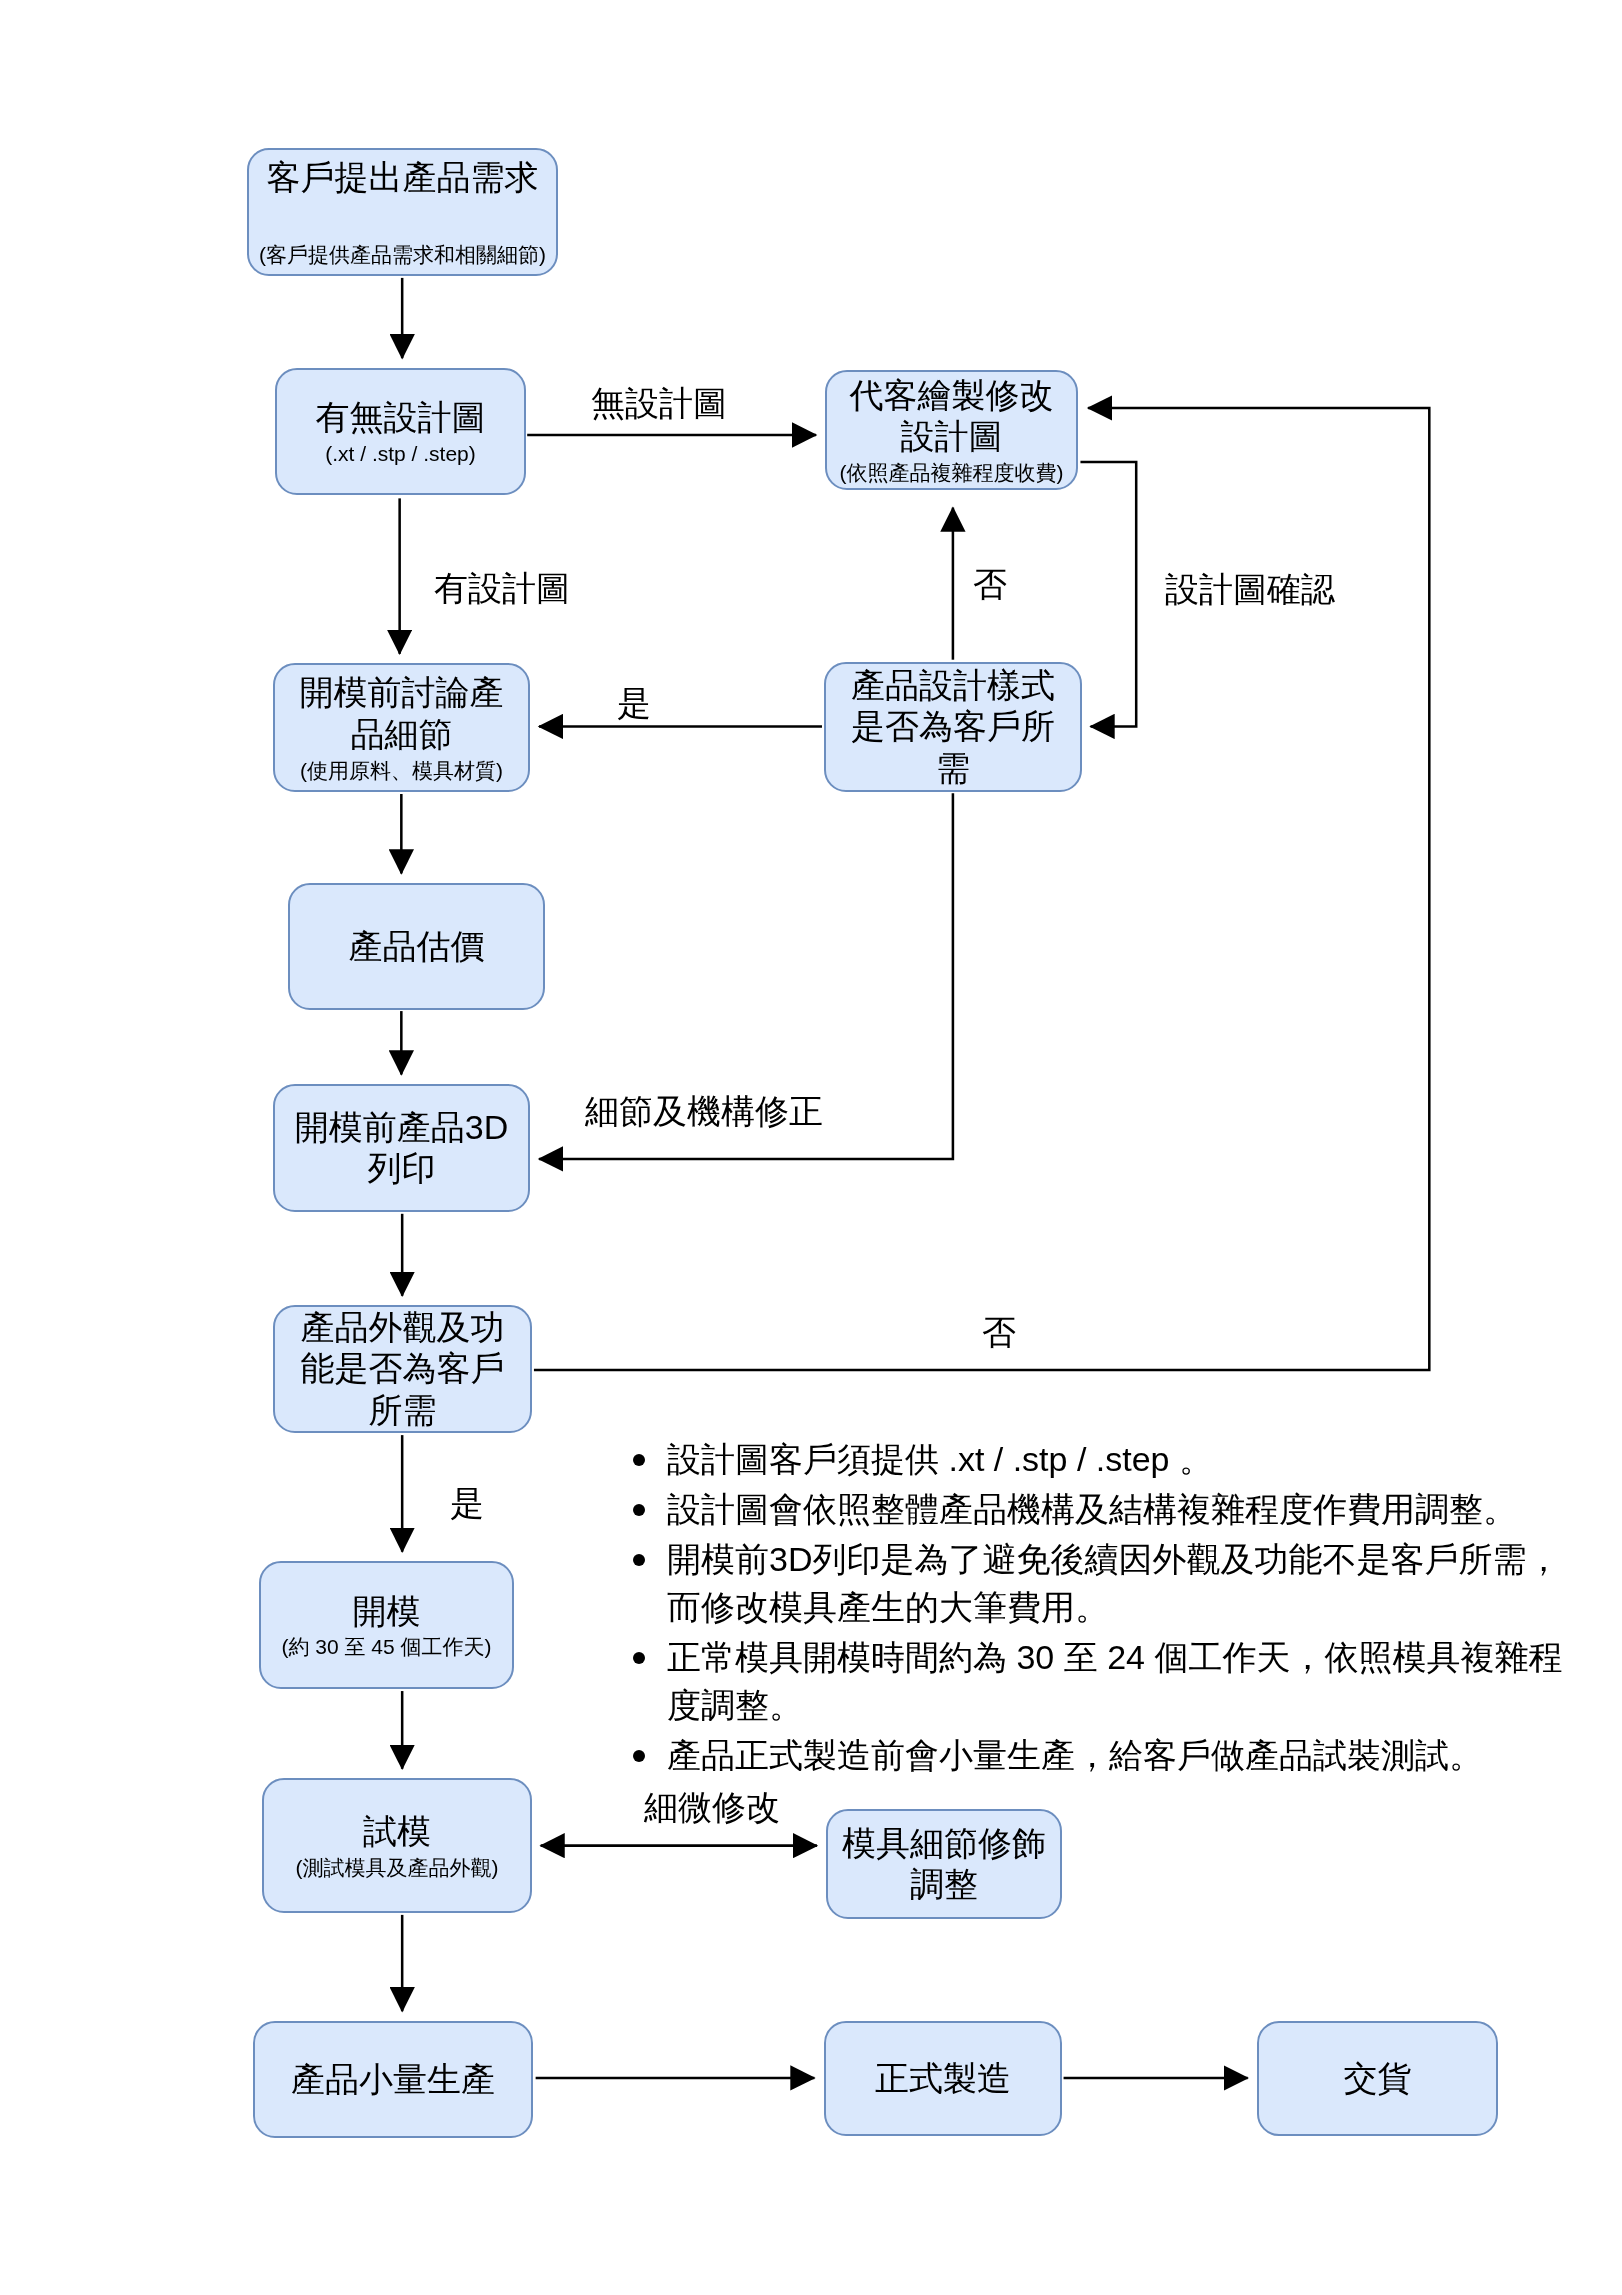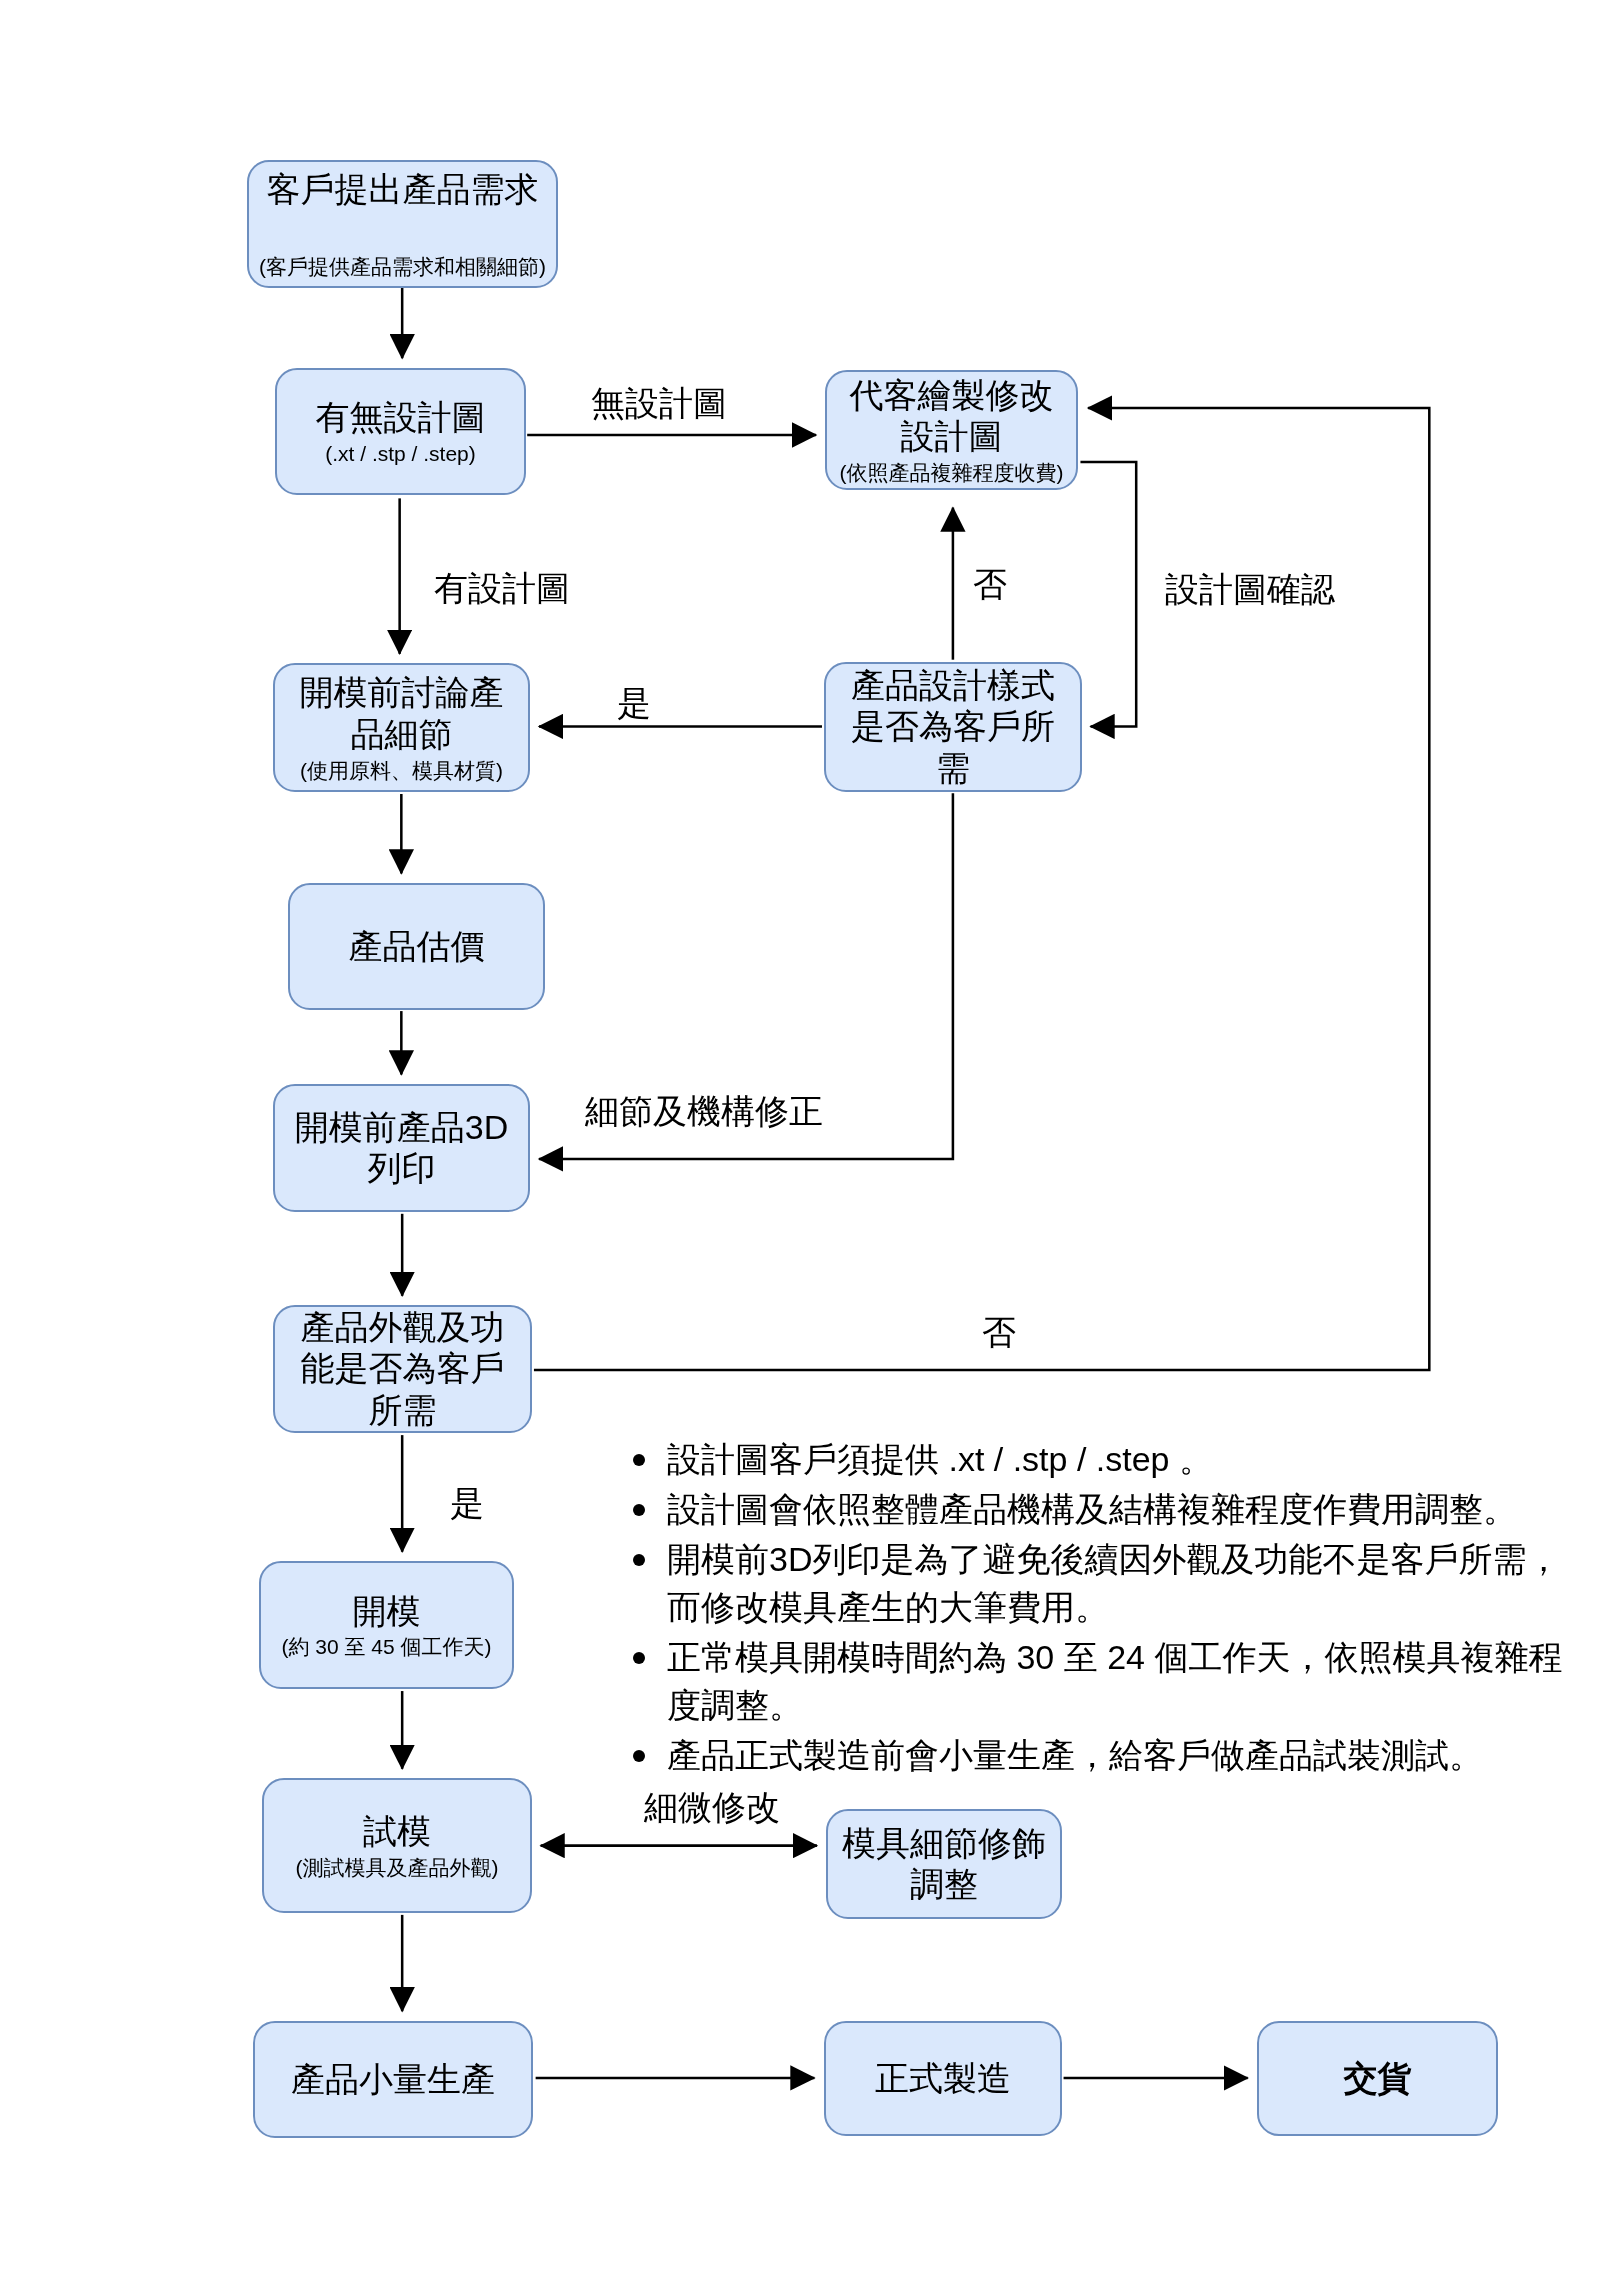--- a/index.html
+++ b/index.html
@@ -96,21 +96,21 @@
       <path d="M476 1699 L476 1837" marker-end="url(#arrR)"></path>
       <path d="M476 2002 L476 2094" marker-end="url(#arrR)"></path>
       <path d="M640 2185 L967 2185" marker-start="url(#arrL)" marker-end="url(#arrR)"></path>
       <path d="M476 2267 L476 2381" marker-end="url(#arrR)"></path>
       <path d="M634 2460 L964 2460" marker-end="url(#arrR)"></path>
       <path d="M1259 2460 L1477 2460" marker-end="url(#arrR)"></path>
     </g>
   </svg>
 
   <div id="nodes">
-      <div class="node" style="left: 247px; top: 160px; width: 311px; height: 128px; gap: 44px;">
+      <div class="node" style="left: 247px; top: 148px; width: 311px; height: 128px; gap: 44px;">
         <div class="node-title">客戶提出產品需求</div>
         <div class="node-sub">(客戶提供產品需求和相關細節)</div>
       </div>
       <div class="node" style="left: 275px; top: 368px; width: 251px; height: 127px;">
         <div class="node-title">有無設計圖</div>
         <div class="node-sub">(.xt / .stp / .step)</div>
       </div>
       <div class="node" style="left: 825px; top: 370px; width: 253px; height: 120px; align-items: center;">
         <div class="node-title">代客繪製修改
 設計圖</div>
@@ -149,21 +149,21 @@
       <div class="node" style="left: 826px; top: 1793px; width: 236px; height: 110px; margin-top: 16px;">
         <div class="node-title">模具細節修飾
 調整</div>
       </div>
       <div class="node" style="left: 253px; top: 2021px; width: 280px; height: 117px; text-align: right;">
         <div class="node-title">產品小量生產</div>
       </div>
       <div class="node" style="left: 824px; top: 2021px; width: 238px; height: 115px;">
         <div class="node-title">正式製造</div>
       </div>
-      <div class="node" style="left: 1257px; top: 2021px; width: 241px; height: 115px; font-weight: bold;">
+      <div class="node" style="left: 1257px; top: 2021px; width: 241px; height: 115px;">
         <div class="node-title">交貨</div>
       </div>
     </div>
   <div id="labels">
       <div class="edge-label" style="left: 659px; top: 404px;">無設計圖</div>
       <div class="edge-label" style="left: 502px; top: 589px;">有設計圖</div>
       <div class="edge-label" style="left: 990px; top: 585px;">否</div>
       <div class="edge-label" style="left: 1250px; top: 590px;">設計圖確認</div>
       <div class="edge-label" style="left: 634px; top: 704px;">是</div>
       <div class="edge-label" style="left: 704px; top: 1112px;">細節及機構修正</div>

